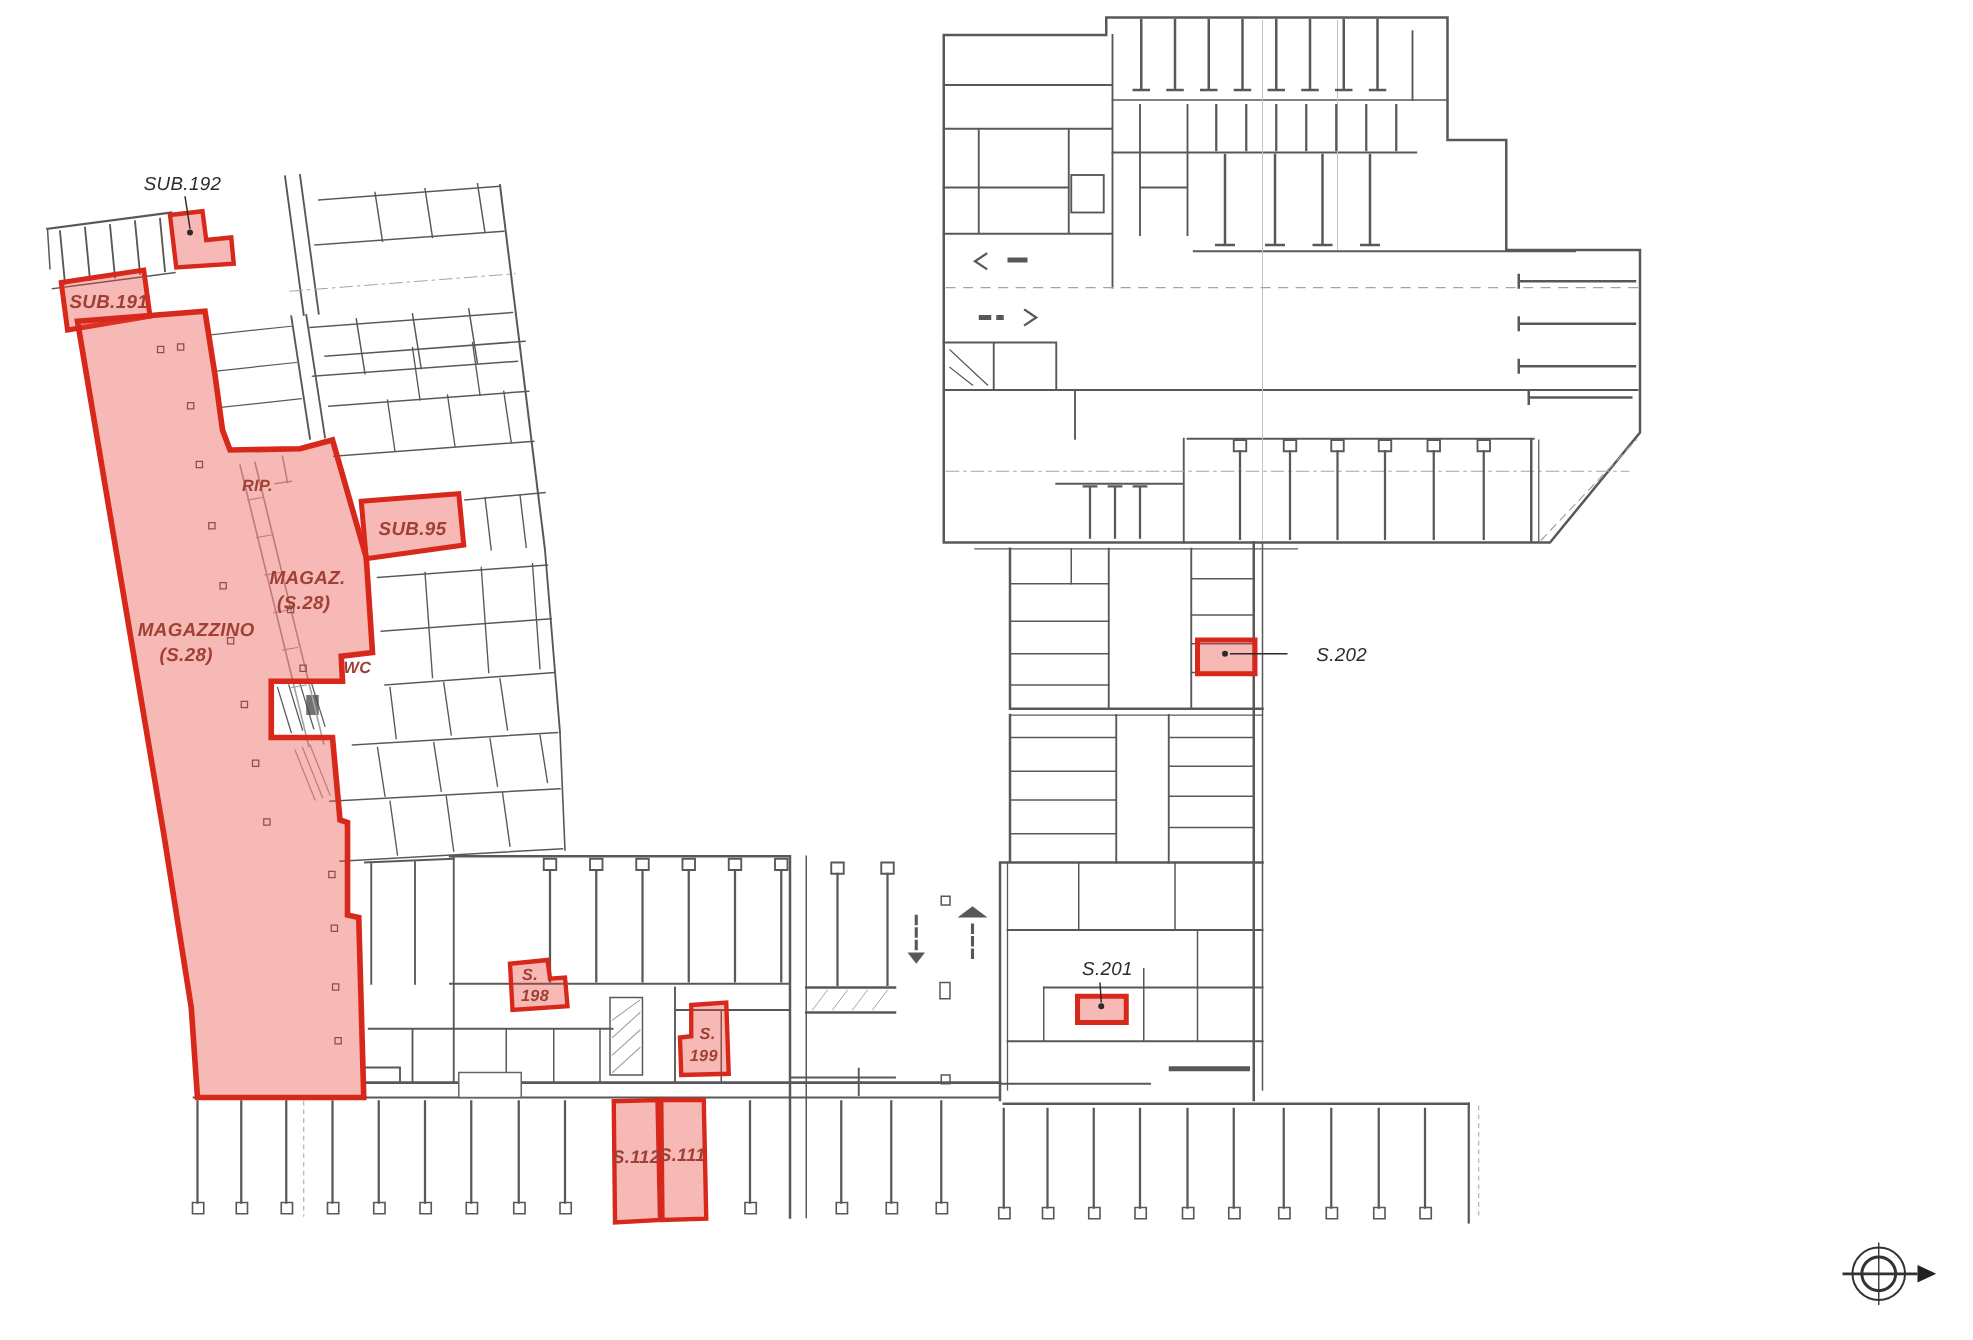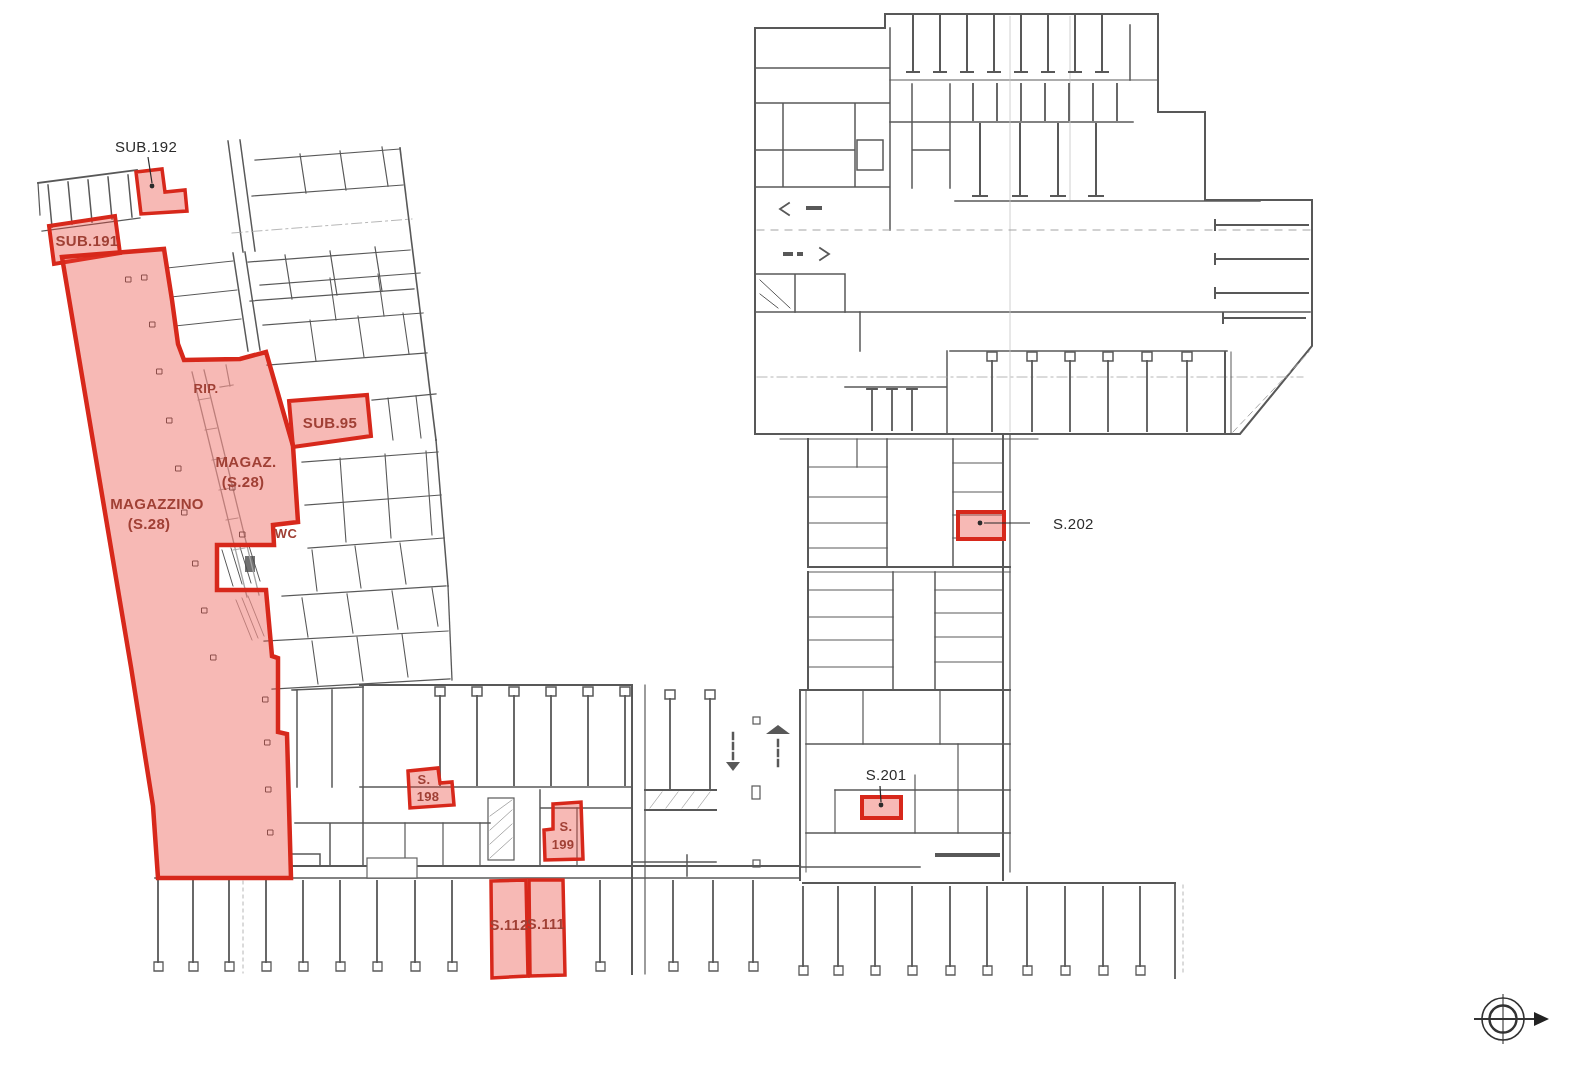--- a/index.html
+++ b/index.html
@@ -1,16 +1,16 @@
 <!DOCTYPE html>
 <html style="--background: #ffffff; --linework-color: #474747; --highlight-stroke: #d7281b; --highlight-fill: rgba(234,62,50,0.36); --unit-label-color: #a04035; --annotation-color: #2b2b2b;"><head>
 <meta charset="utf-8">
 <style>
   html,body{margin:0;padding:0;background:#ffffff;}
-  .canvas{position:relative;width:1578px;height:1072px;background:var(--background,#fff);overflow:hidden;}
+  .canvas{position:relative;width:1578px;height:1072px;background:var(--background,#fff);overflow:hidden;font-style:italic;}
   svg{display:block;}
   .ln{stroke:var(--linework-color,#474747);fill:none;stroke-linecap:square;}
   .lnf{fill:var(--linework-color,#474747);stroke:none;}
   .faint{stroke:#9a9a9a;}
   .vfaint{stroke:#bdbdbd;}
   .hl{fill:var(--highlight-fill,rgba(234,62,50,.36));stroke:var(--highlight-stroke,#d7281b);stroke-linejoin:miter;}
   .ldr{stroke:var(--annotation-color,#2b2b2b);fill:none;stroke-width:1.2;}
   .dot{fill:var(--annotation-color,#2b2b2b);}
   text{font-family:"Liberation Sans","DejaVu Sans",sans-serif;letter-spacing:.3px;}
   .t-red{fill:var(--unit-label-color,#a04035);font-weight:600;}

